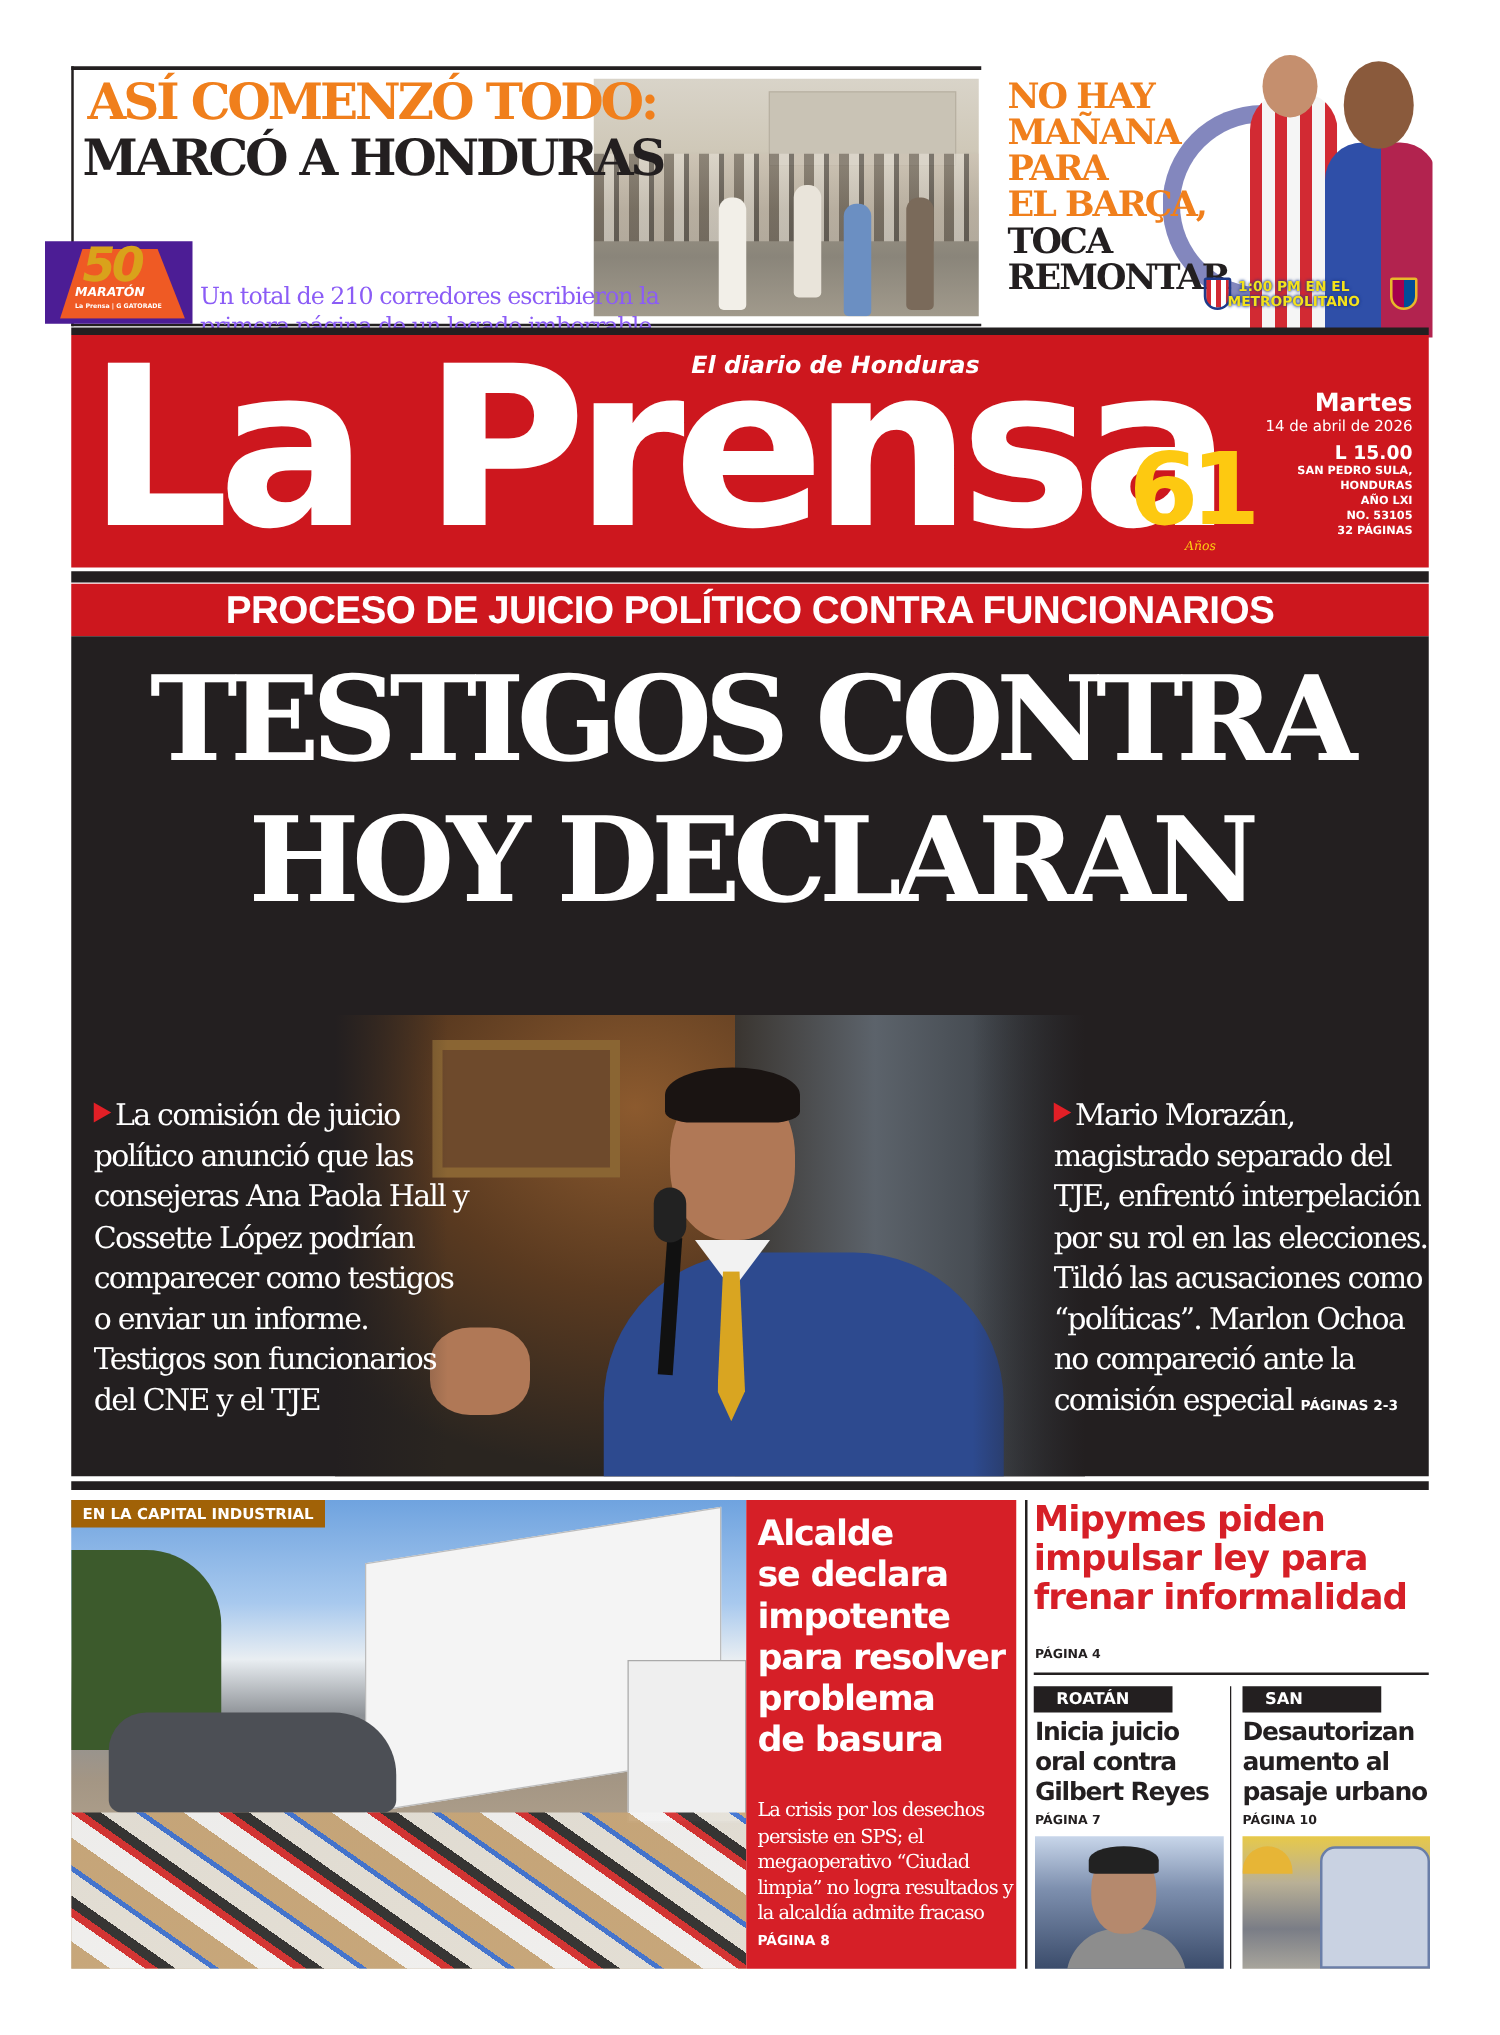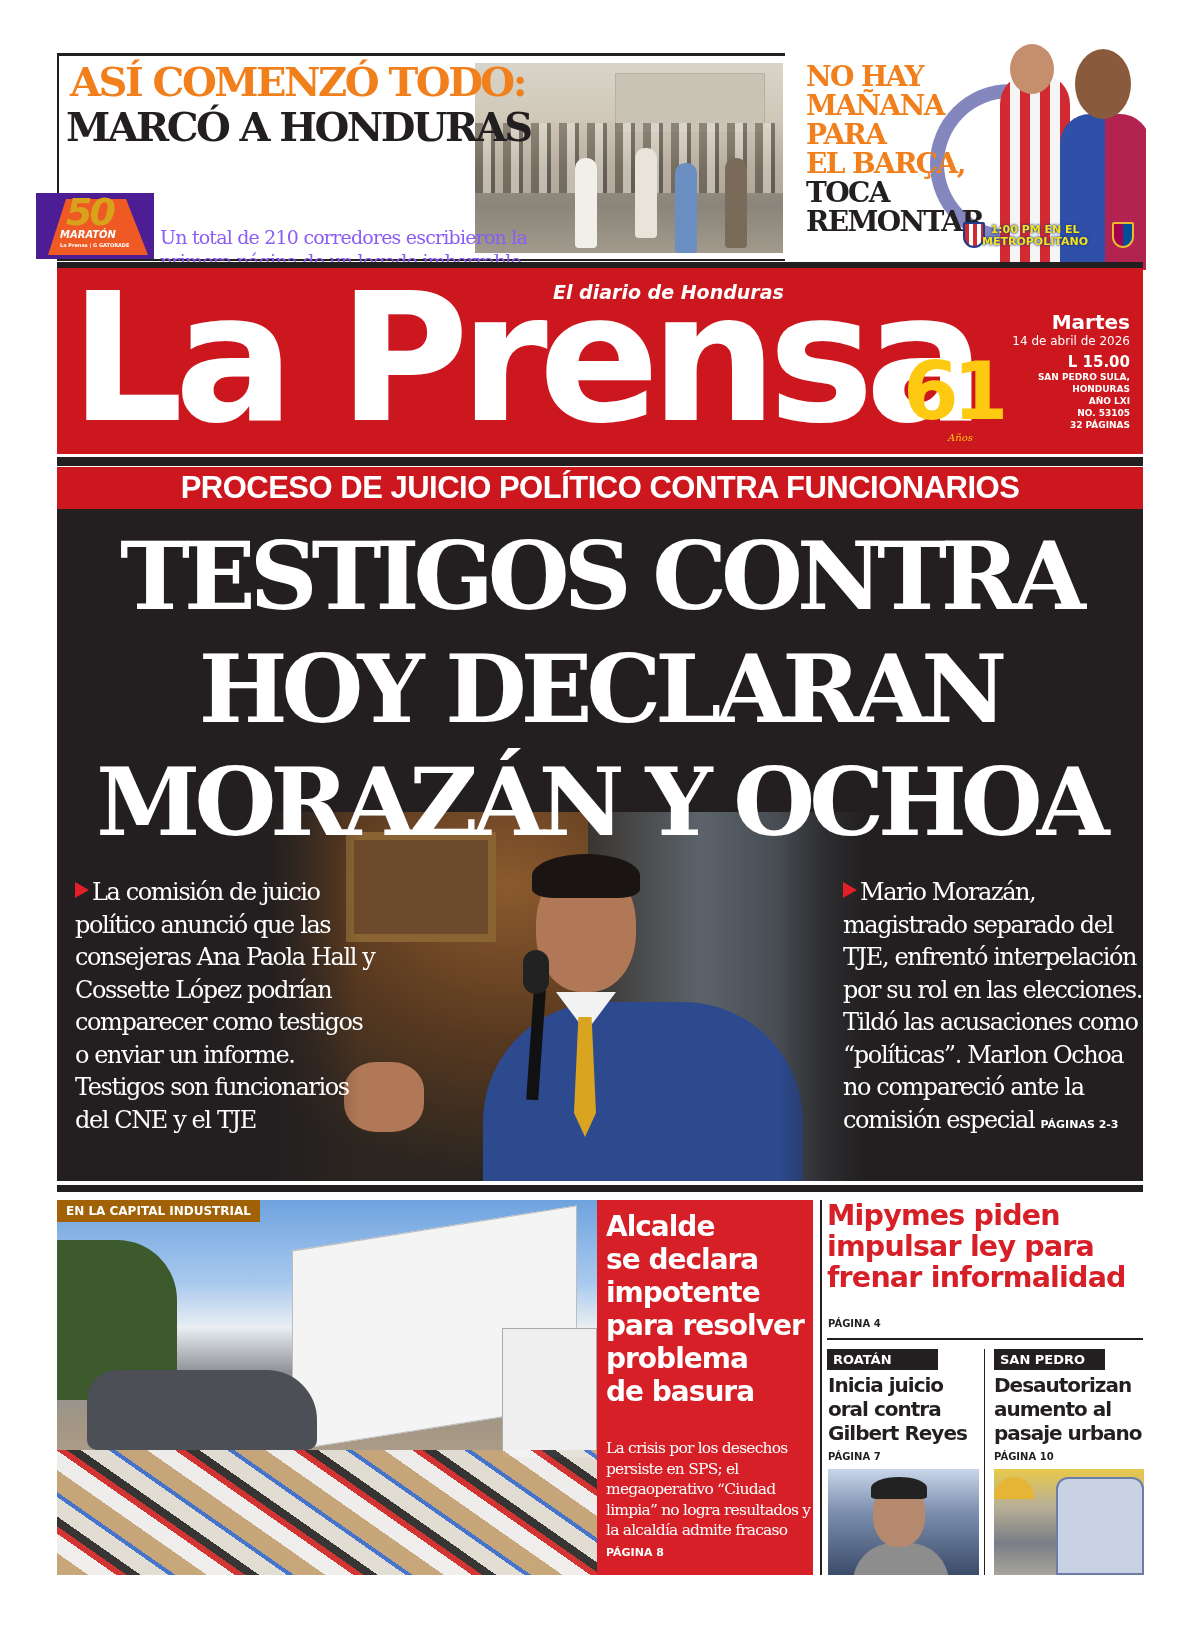--- a/index.html
+++ b/index.html
@@ -95,21 +95,21 @@
   #bot-red { left: 597px; top: 1200px; width: 216px; height: 375px; background: #d61f27; }
   #bot-red-head { left: 606px; top: 1210px; width: 205px; font: bold 28px/33px "DejaVu Sans", sans-serif; color: #fff; letter-spacing: -1px; }
   #bot-red-dek { left: 606px; top: 1438px; width: 205px; font: 15.5px/20.5px "DejaVu Serif", serif; color: #fff; letter-spacing: -0.8px; }
   #bot-red-dek .pg { font: bold 11px "DejaVu Sans", sans-serif; letter-spacing: 0; }
 
   #r-divider { left: 820px; top: 1200px; width: 2px; height: 375px; background: #231f20; }
   #mip-head { left: 827px; top: 1200px; width: 320px; font: bold 28.5px/31px "DejaVu Sans", sans-serif; color: #d61f27; letter-spacing: -0.8px; }
   #mip-pg { left: 828px; top: 1318px; font: bold 10px "DejaVu Sans", sans-serif; color: #231f20; }
   #mip-rule { left: 827px; top: 1338px; width: 316px; height: 2px; background: #231f20; }
 
-  .mini-kicker { height: 21px; padding: 0 6px; background: #231f20; color: #fff; font: bold 13px/21px "DejaVu Sans", sans-serif; }
+  .mini-kicker { height: 21px; padding: 0 18px; background: #231f20; color: #fff; font: bold 13px/21px "DejaVu Sans", sans-serif; }
   #roatan-kicker { left: 827px; top: 1349px; width: 111px; }
   #sanpedro-kicker { left: 994px; top: 1349px; width: 111px; }
   #mini-divider { left: 984px; top: 1349px; width: 1px; height: 226px; background: #231f20; }
   .mini-head { font: bold 20px/24px "DejaVu Sans", sans-serif; color: #231f20; letter-spacing: -1px; width: 156px; }
   #roatan-head { left: 828px; top: 1373px; }
   #sanpedro-head { left: 994px; top: 1373px; }
   .mini-pg { font: bold 10px "DejaVu Sans", sans-serif; color: #231f20; }
   #roatan-pg { left: 828px; top: 1451px; }
   #sanpedro-pg { left: 994px; top: 1451px; }
   .mini-photo { top: 1469px; height: 106px; overflow: hidden; }
@@ -201,21 +201,20 @@
   <div class="hair"></div>
   <div class="hand"></div>
   <div class="micstick"></div>
   <div class="mic"></div>
   <div class="fade-l"></div>
   <div class="fade-r"></div>
 </div>
 <div id="main-head" class="abs">
   <div>TESTIGOS CONTRA</div>
   <div>HOY DECLARAN</div>
-  <div>MORAZÁN Y OCHOA</div>
 </div>
 <div id="bullet-left" class="abs bullet">
   <span class="tri"></span><span>La comisión de juicio político anunció que las consejeras Ana Paola Hall y Cossette López podrían comparecer como testigos o enviar un informe. Testigos son funcionarios del CNE y el TJE</span>
 </div>
 <div id="bullet-right" class="abs bullet">
   <span class="tri"></span><span>Mario Morazán, magistrado separado del TJE, enfrentó interpelación por su rol en las elecciones. Tildó las acusaciones como “políticas”. Marlon Ochoa no compareció ante la comisión especial</span> <span class="pg">PÁGINAS 2-3</span>
 </div>
 
 <div id="bot-rule" class="abs"></div>
 <div id="bot-photo" class="abs">

